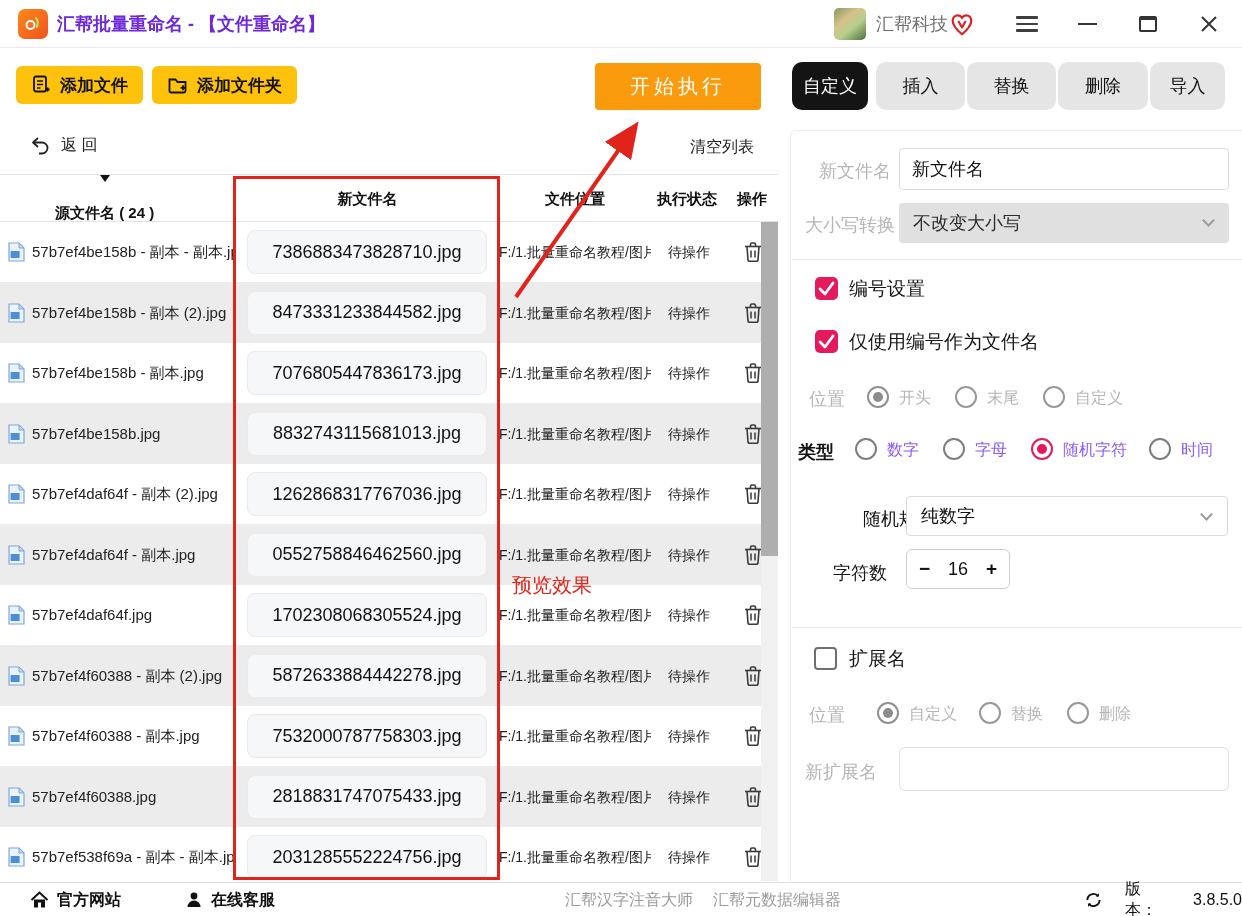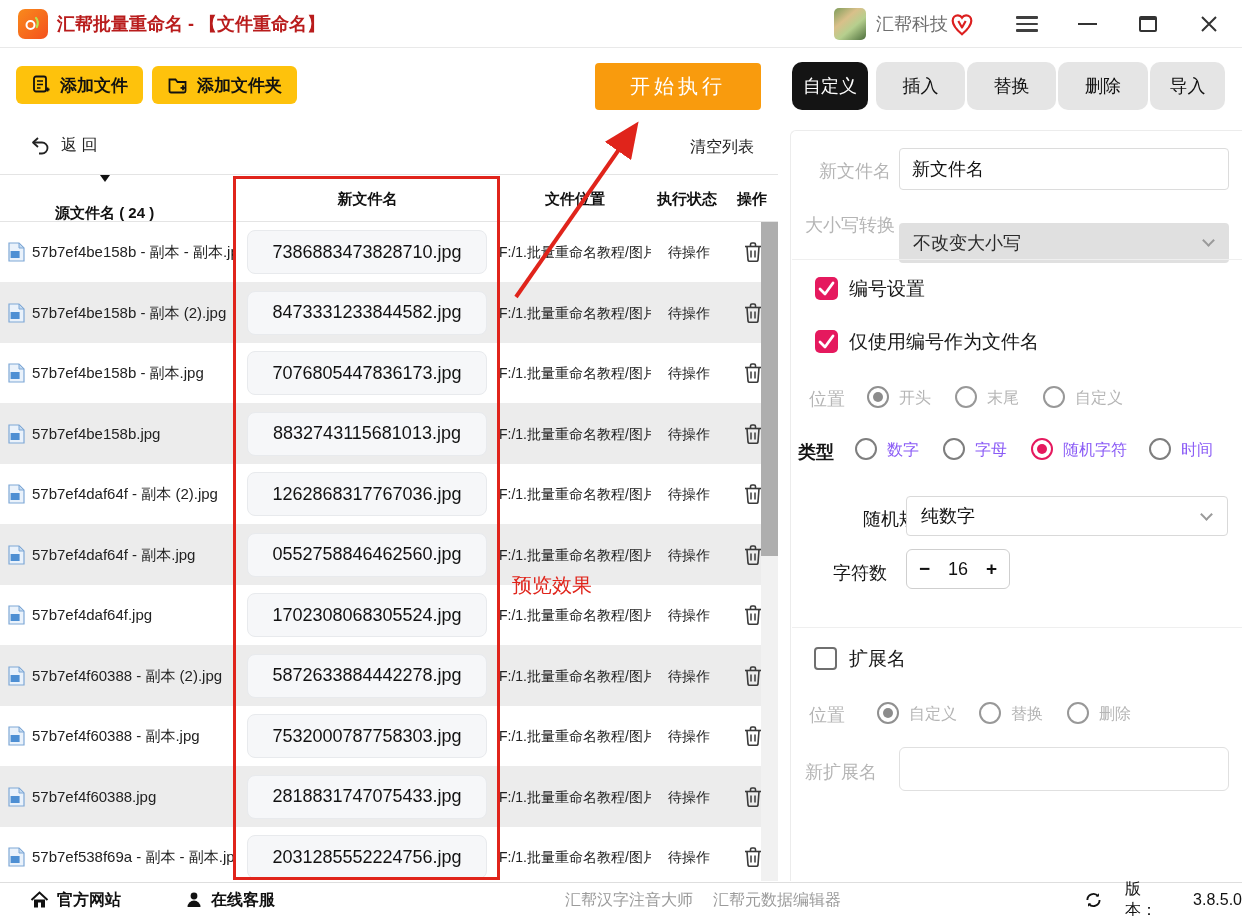--- a/index.html
+++ b/index.html
@@ -4,21 +4,21 @@
 <style>
   * { margin:0; padding:0; box-sizing:border-box; }
   html,body { width:1242px; height:916px; overflow:hidden; background:#fff;
               font-family:"Liberation Sans","DejaVu Sans",sans-serif; color:#1a1a1a; }
   .app { position:relative; width:1242px; height:916px; background:#fff; }
 
   
   .titlebar { position:absolute; left:0; top:0; width:1242px; height:48px; border-bottom:1px solid #e9e9e9; background:#fff; }
   .app-icon { position:absolute; left:18px; top:9px; width:30px; height:30px; border-radius:7px;
               background:linear-gradient(135deg,#f98a1c,#f4511e); display:flex; align-items:center; justify-content:center; }
-  .win-title { position:absolute; left:57px; top:0; line-height:48px; font-size:18px; font-weight:600; color:#b91c1c; }
+  .win-title { position:absolute; left:57px; top:0; line-height:48px; font-size:18px; font-weight:600; color:#6d28d9; }
   .avatar { position:absolute; left:834px; top:8px; width:32px; height:32px; border-radius:5px;
             background:linear-gradient(140deg,#7d9c5a 0%,#d9c08a 35%,#b6cf8e 60%,#4c6e3c 100%); }
   .brand { position:absolute; left:876px; top:0; line-height:48px; font-size:18px; color:#6f6f6f; }
   .vip { position:absolute; left:949px; top:11px; width:26px; height:26px; }
   .menu-btn { position:absolute; left:1016px; top:16px; width:22px; height:16px; display:flex; flex-direction:column; justify-content:space-between; cursor:pointer; }
   .menu-btn span { display:block; height:2.6px; background:#3f3f3f; border-radius:1px; }
   .min-btn { position:absolute; left:1078px; top:23px; width:19px; height:2.4px; background:#333; cursor:pointer; }
   .max-btn { position:absolute; left:1139px; top:16px; width:18px; height:16px; border:2px solid #333; border-top-width:4px; border-radius:2px; cursor:pointer; }
   .close-btn { position:absolute; left:1199px; top:14px; width:20px; height:20px; cursor:pointer; }
 
@@ -384,21 +384,21 @@
   <div class="tab tab-2">替换</div>
   <div class="tab tab-3">删除</div>
   <div class="tab tab-4">导入</div>
 
   <div class="panel">
 
     <div class="p-label" style="left:28px; top:28px;">新文件名</div>
     <input class="p-input" style="left: 108px; top: 17px;" value="新文件名">
 
     <div class="p-label" style="left:14px; top:82px;">大小写转换</div>
-    <div class="p-select sel-gray" style="left:108px; top:72px;margin-top:20px;">
+    <div class="p-select sel-gray" style="left:108px; top:72px;">
       <span>不改变大小写</span>
       <span class="chev"></span>
     </div>
 
     <div class="divider" style="top:128px;"></div>
 
     <div class="cb checked" style="left:24px; top:146px;">
       <svg width="23" height="23" viewBox="0 0 23 23">
         <path d="M5 12 10 17 18 6" fill="none" stroke="#fff" stroke-width="2.8" stroke-linecap="round" stroke-linejoin="round"></path>
       </svg>

